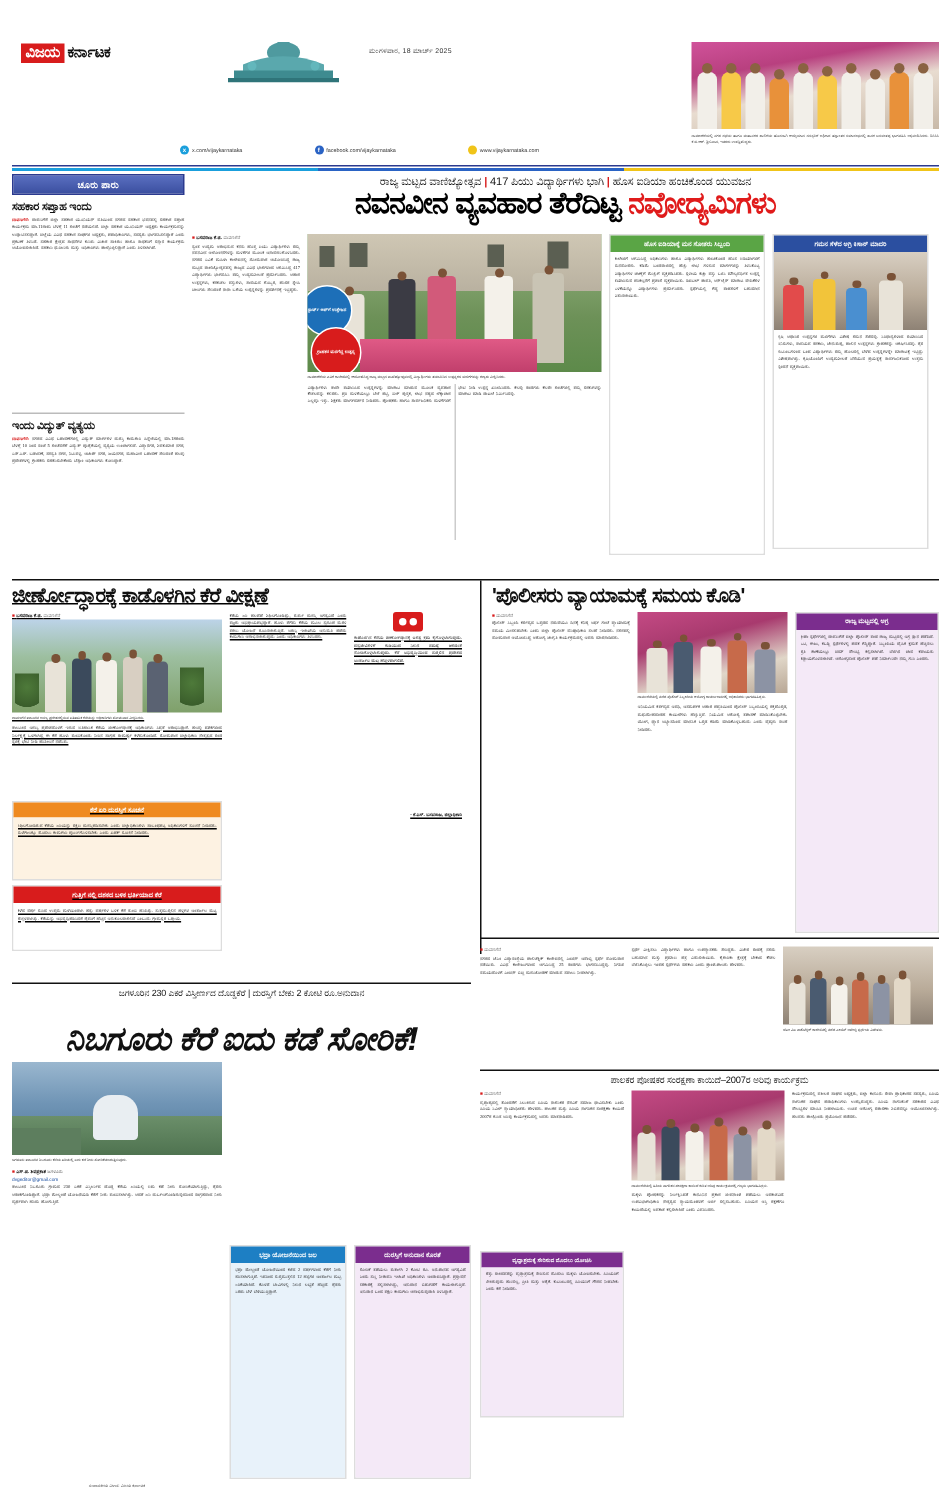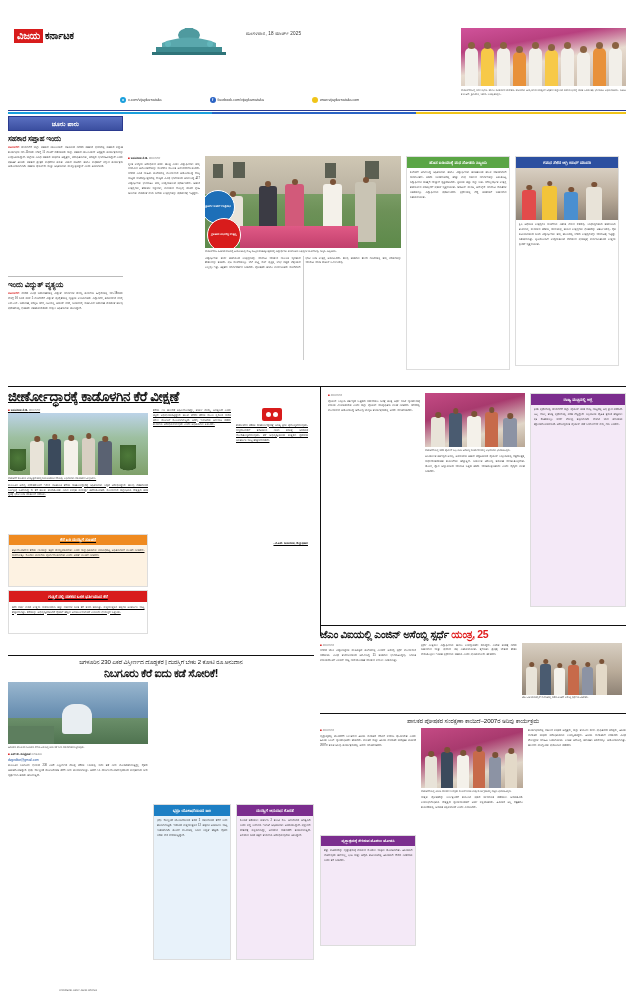--- a/index.html
+++ b/index.html
@@ -282,20 +282,33 @@
         <div class="sb-title">ಸಹಕಾರ ಸಪ್ತಾಹ ಇಂದು</div>
         <div class="body-text" style="height:128px;"><b class="dateline">ದಾವಣಗೆರೆ:</b> <span>ದಾವಣಗೆರೆ ಜಿಲ್ಲಾ ಸಹಕಾರ ಯೂನಿಯನ್ ವತಿಯಿಂದ ನಗರದ ಸಹಕಾರ ಭವನದಲ್ಲಿ ಸಹಕಾರ ಸಪ್ತಾಹ ಕಾರ್ಯಕ್ರಮ ಮಾ.11ರಂದು ಬೆಳಗ್ಗೆ 11 ಗಂಟೆಗೆ ನಡೆಯಲಿದೆ. ಜಿಲ್ಲಾ ಸಹಕಾರ ಯೂನಿಯನ್ ಅಧ್ಯಕ್ಷರು ಕಾರ್ಯಕ್ರಮವನ್ನು ಉದ್ಘಾಟಿಸಲಿದ್ದಾರೆ. ಜಿಲ್ಲೆಯ ವಿವಿಧ ಸಹಕಾರ ಸಂಘಗಳ ಅಧ್ಯಕ್ಷರು, ಪದಾಧಿಕಾರಿಗಳು, ಸದಸ್ಯರು ಭಾಗವಹಿಸಲಿದ್ದಾರೆ ಎಂದು ಪ್ರಕಟಣೆ ತಿಳಿಸಿದೆ. ಸಹಕಾರ ಕ್ಷೇತ್ರದ ಸಾಧನೆಗಳ ಕುರಿತು ವಿಚಾರ ಸಂಕಿರಣ ಹಾಗೂ ಸಾಧಕರಿಗೆ ಸನ್ಮಾನ ಕಾರ್ಯಕ್ರಮ ಆಯೋಜಿಸಲಾಗಿದೆ. ಸಹಕಾರಿ ಧುರೀಣರು ಮತ್ತು ಅಧಿಕಾರಿಗಳು ಪಾಲ್ಗೊಳ್ಳಲಿದ್ದಾರೆ ಎಂದು ತಿಳಿಸಲಾಗಿದೆ.</span></div>
       </div>
       <div class="sb-rule"></div>
       <div>
         <div class="sb-title">ಇಂದು ವಿದ್ಯುತ್ ವ್ಯತ್ಯಯ</div>
         <div class="body-text" style="height:104px;"><b class="dateline">ದಾವಣಗೆರೆ:</b> <span>ನಗರದ ವಿವಿಧ ಬಡಾವಣೆಗಳಲ್ಲಿ ವಿದ್ಯುತ್ ಮಾರ್ಗಗಳ ದುರಸ್ತಿ ಕಾಮಗಾರಿ ಹಿನ್ನೆಲೆಯಲ್ಲಿ ಮಾ.18ರಂದು ಬೆಳಗ್ಗೆ 10 ರಿಂದ ಸಂಜೆ 5 ಗಂಟೆವರೆಗೆ ವಿದ್ಯುತ್ ಪೂರೈಕೆಯಲ್ಲಿ ವ್ಯತ್ಯಯ ಉಂಟಾಗಲಿದೆ. ವಿದ್ಯಾನಗರ, ಶಿವಕುಮಾರ ನಗರ, ಎಸ್.ಎಸ್. ಬಡಾವಣೆ, ಸರಸ್ವತಿ ನಗರ, ನಿಟುವಳ್ಳಿ, ಆಜಾದ್ ನಗರ, ಜಯನಗರ, ಮಹಾವೀರ ಬಡಾವಣೆ ಸೇರಿದಂತೆ ಹಲವು ಪ್ರದೇಶಗಳಲ್ಲಿ ಗ್ರಾಹಕರು ಸಹಕರಿಸಬೇಕೆಂದು ಬೆಸ್ಕಾಂ ಅಧಿಕಾರಿಗಳು ಕೋರಿದ್ದಾರೆ.</span></div>
       </div>
     </div>
 
+    <div style="margin-left:120px;">
+      <div class="kicker">
+        <span>ರಾಜ್ಯ ಮಟ್ಟದ ವಾಣಿಜ್ಯೋತ್ಸವ</span>
+        <span class="sep"> | </span>
+        <span>417 ಪಿಯು ವಿದ್ಯಾರ್ಥಿಗಳು ಭಾಗಿ</span>
+        <span class="sep"> | </span>
+        <span>ಹೊಸ ಐಡಿಯಾ ಹಂಚಿಕೊಂಡ ಯುವಜನ</span>
+      </div>
+      <div class="lead-head">
+        <span>ನವನವೀನ ವ್ಯವಹಾರ ತೆರೆದಿಟ್ಟ</span>
+        <span class="r">ನವೋದ್ಯಮಿಗಳು</span>
+      </div>
+    </div>
 
     <div style="position:absolute; left:128px; top:40px; width:498px; display:flex; gap:5px;">
 
       <div class="col" style="width:72px;">
         <div class="byline">
           <span class="dot">■</span>
           <span>ಬಸವರಾಜ ಕೆ.ಜಿ.</span>
           <span class="loc">ದಾವಣಗೆರೆ</span>
         </div>
         <div class="body-text" style="height:208px;">ಸ್ವಂತ ಉದ್ಯಮ ಆರಂಭಿಸುವ ಕನಸು ಹೊತ್ತ ಪಿಯು ವಿದ್ಯಾರ್ಥಿಗಳು ತಮ್ಮ ನವನವೀನ ಆಲೋಚನೆಗಳನ್ನು ಮಳಿಗೆಗಳ ಮೂಲಕ ಅನಾವರಣಗೊಳಿಸಿದರು. ನಗರದ ಎವಿಕೆ ಮಹಿಳಾ ಕಾಲೇಜಿನಲ್ಲಿ ಸೋಮವಾರ ಆಯೋಜಿಸಿದ್ದ ರಾಜ್ಯ ಮಟ್ಟದ ವಾಣಿಜ್ಯೋತ್ಸವದಲ್ಲಿ ರಾಜ್ಯದ ವಿವಿಧ ಭಾಗಗಳಿಂದ ಆಗಮಿಸಿದ್ದ 417 ವಿದ್ಯಾರ್ಥಿಗಳು ಭಾಗವಹಿಸಿ ತಮ್ಮ ಉದ್ಯಮಶೀಲತೆ ಪ್ರದರ್ಶಿಸಿದರು. ಆಹಾರ ಉತ್ಪನ್ನಗಳು, ಕರಕುಶಲ ವಸ್ತುಗಳು, ಸಾವಯವ ಗೊಬ್ಬರ, ಪರಿಸರ ಸ್ನೇಹಿ ಚೀಲಗಳು ಸೇರಿದಂತೆ ನಾನಾ ಬಗೆಯ ಉತ್ಪನ್ನಗಳನ್ನು ಪ್ರದರ್ಶನಕ್ಕೆ ಇಟ್ಟಿದ್ದರು.</div>
@@ -396,20 +409,21 @@
               <i></i>
               <i></i>
             </div>
           <div class="quote-txt" style="height:116px; overflow:hidden;">ಕಾಡೊಳಗಿನ ಕೆರೆಯ ಜೀರ್ಣೋದ್ಧಾರಕ್ಕೆ ಅಗತ್ಯ ಕ್ರಮ ಕೈಗೊಳ್ಳಲಾಗುವುದು. ವನ್ಯಜೀವಿಗಳಿಗೆ ಕುಡಿಯುವ ನೀರಿನ ಸಮಸ್ಯೆ ಆಗದಂತೆ ನೋಡಿಕೊಳ್ಳಲಾಗುವುದು. ಕೆರೆ ಅಭಿವೃದ್ಧಿಯಿಂದ ಸುತ್ತಲಿನ ಪ್ರದೇಶದ ಅಂತರ್ಜಲ ಮಟ್ಟ ಹೆಚ್ಚಳವಾಗಲಿದೆ.</div>
           <div class="quote-by">- ಕೆ.ಎಸ್. ಬಸವರಾಜ, ಜಿಲ್ಲಾಧಿಕಾರಿ</div>
         </div>
       </div>
     </div>
 
     <div style="position:absolute; left:320px; top:3px; width:298px;">
+      <div class="sec-head q">'ಪೊಲೀಸರು ವ್ಯಾಯಾಮಕ್ಕೆ ಸಮಯ ಕೊಡಿ'</div>
 
       <div style="display:flex; gap:5px; margin-top:3px;">
         <div class="col" style="width:92px;">
           <div class="byline">
             <span class="dot">■</span>
             <span class="loc">ದಾವಣಗೆರೆ</span>
           </div>
           <div class="body-text" style="height:214px;">ಪೊಲೀಸ್ ಸಿಬ್ಬಂದಿ ಕರ್ತವ್ಯದ ಒತ್ತಡದ ನಡುವೆಯೂ ದಿನಕ್ಕೆ ಕನಿಷ್ಠ ಅರ್ಧ ಗಂಟೆ ವ್ಯಾಯಾಮಕ್ಕೆ ಸಮಯ ಮೀಸಲಿಡಬೇಕು ಎಂದು ಜಿಲ್ಲಾ ಪೊಲೀಸ್ ವರಿಷ್ಠಾಧಿಕಾರಿ ಸಲಹೆ ನೀಡಿದರು. ನಗರದಲ್ಲಿ ಸೋಮವಾರ ಆಯೋಜಿಸಿದ್ದ ಆರೋಗ್ಯ ಜಾಗೃತಿ ಕಾರ್ಯಕ್ರಮದಲ್ಲಿ ಅವರು ಮಾತನಾಡಿದರು.</div>
         </div>
 
@@ -431,24 +445,20 @@
             <div class="cbox-b" style="background:#f4e9f7;">
               <div class="body-text" style="height:196px;">ಕ್ರೀಡಾ ಸ್ಪರ್ಧೆಗಳಲ್ಲಿ ದಾವಣಗೆರೆ ಜಿಲ್ಲಾ ಪೊಲೀಸ್ ತಂಡ ರಾಜ್ಯ ಮಟ್ಟದಲ್ಲಿ ಅಗ್ರ ಸ್ಥಾನ ಪಡೆದಿದೆ. ಓಟ, ಈಜು, ಕಬಡ್ಡಿ ಸ್ಪರ್ಧೆಗಳಲ್ಲಿ ಪದಕ ಗೆದ್ದಿದ್ದಾರೆ. ಸಿಬ್ಬಂದಿಯ ದೈಹಿಕ ಕ್ಷಮತೆ ಹೆಚ್ಚಿಸಲು ಪ್ರತಿ ಠಾಣೆಯಲ್ಲೂ ಜಿಮ್ ಸೌಲಭ್ಯ ಕಲ್ಪಿಸಲಾಗಿದೆ. ಬೆಳಗಿನ ಜಾವ ಕವಾಯತು ಕಡ್ಡಾಯಗೊಳಿಸಲಾಗಿದೆ. ಆರೋಗ್ಯವಂತ ಪೊಲೀಸ್ ಪಡೆ ನಿರ್ಮಾಣವೇ ನಮ್ಮ ಗುರಿ ಎಂದರು.</div>
             </div>
           </div>
         </div>
       </div>
     </div>
   </div>
 
   <div style="position:absolute; left:320px; top:625px; width:306px; border-top:1.2px solid #111; padding-top:3px;">
-    <div class="sec-head" style="font-size:10.5px;">
-      <span>ಜೆಎಂ ವಿಐಯಲ್ಲಿ ಎಂಜಿನ್ ಅಸೆಂಬ್ಲಿ ಸ್ಪರ್ಧೆ</span>
-      <span style="color:#e01b1b;">ಯಂತ್ರ, 25</span>
-    </div>
     <div style="display:flex; gap:5px; margin-top:2px;">
       <div class="col" style="width:96px;">
         <div class="byline">
           <span class="dot">■</span>
           <span class="loc">ದಾವಣಗೆರೆ</span>
         </div>
         <div class="body-text" style="height:58px;">ನಗರದ ಜೆಎಂ ವಿದ್ಯಾಸಂಸ್ಥೆಯ ಪಾಲಿಟೆಕ್ನಿಕ್ ಕಾಲೇಜಿನಲ್ಲಿ ಎಂಜಿನ್ ಅಸೆಂಬ್ಲಿ ಸ್ಪರ್ಧೆ ಸೋಮವಾರ ನಡೆಯಿತು. ವಿವಿಧ ಕಾಲೇಜುಗಳಿಂದ ಆಗಮಿಸಿದ್ದ 25 ತಂಡಗಳು ಭಾಗವಹಿಸಿದ್ದವು. ನಿಗದಿತ ಸಮಯದೊಳಗೆ ಎಂಜಿನ್ ಬಿಚ್ಚಿ ಮರುಜೋಡಣೆ ಮಾಡುವ ಸವಾಲು ನೀಡಲಾಗಿತ್ತು.</div>
       </div>
       <div class="col" style="width:96px;">
         <div class="body-text" style="height:66px;">ಸ್ಪರ್ಧೆ ವೀಕ್ಷಿಸಲು ವಿದ್ಯಾರ್ಥಿಗಳು ಹಾಗೂ ಉಪನ್ಯಾಸಕರು ಸೇರಿದ್ದರು. ವಿಜೇತ ತಂಡಕ್ಕೆ ನಗದು ಬಹುಮಾನ ಮತ್ತು ಪ್ರಮಾಣ ಪತ್ರ ವಿತರಿಸಲಾಯಿತು. ಕೈಗಾರಿಕಾ ಕ್ಷೇತ್ರಕ್ಕೆ ಬೇಕಾದ ಕೌಶಲ ಬೆಳೆಸಿಕೊಳ್ಳಲು ಇಂತಹ ಸ್ಪರ್ಧೆಗಳು ಸಹಕಾರಿ ಎಂದು ಪ್ರಾಂಶುಪಾಲರು ಹೇಳಿದರು.</div>
@@ -462,21 +472,21 @@
           <span class="fig" style="left:60px;width:11px;height:28px;background:#8c93a4"></span>
           <span class="fig" style="left:74px;width:11px;height:31px;background:#e3d9c8"></span>
         </div>
         <div class="pcap">ಜೆಎಂ ವಿಐ ಪಾಲಿಟೆಕ್ನಿಕ್ ಕಾಲೇಜಿನಲ್ಲಿ ನಡೆದ ಎಂಜಿನ್ ಅಸೆಂಬ್ಲಿ ಸ್ಪರ್ಧೆಯ ವಿಜೇತರು.</div>
       </div>
     </div>
   </div>
 
   <div style="position:absolute; left:8px; top:655px; width:306px; border-top:1.2px solid #111; padding-top:3px;">
     <div class="kicker" style="font-size:6px;">ಜಗಳೂರಿನ 230 ಎಕರೆ ವಿಸ್ತೀರ್ಣದ ದೊಡ್ಡಕೆರೆ | ದುರಸ್ತಿಗೆ ಬೇಕು 2 ಕೋಟಿ ರೂ.ಅನುದಾನ</div>
-    <div class="sec-head" style="text-align:center; font-size:11px; margin-top:1px;">ನಿಬಗೂರು ಕೆರೆ ಐದು ಕಡೆ ಸೋರಿಕೆ!</div>
+    <div class="sec-head" style="text-align:center; font-size:22px; margin-top:15px;font-style:italic;">ನಿಬಗೂರು ಕೆರೆ ಐದು ಕಡೆ ಸೋರಿಕೆ!</div>
 
     <div style="display:flex; gap:5px; margin-top:3px;">
       <div class="col" style="width:140px;">
         <div class="photo water" style="height:62px;">
           <div style="position:absolute;bottom:0;left:0;right:0;height:26px;background:linear-gradient(180deg,#6b8f6a,#4f7350)"></div>
           <div style="position:absolute;bottom:10px;left:54px;width:30px;height:30px;background:#e9eef2;border-radius:40% 40% 10% 10%"></div>
           <div style="position:absolute;bottom:0;left:0;width:46px;height:18px;background:#5d7e5e"></div>
         </div>
         <div class="pcap">ಜಗಳೂರು ತಾಲೂಕಿನ ನಿಬಗೂರು ಕೆರೆಯ ಏರಿಯಲ್ಲಿ ಐದು ಕಡೆ ನೀರು ಸೋರಿಕೆಯಾಗುತ್ತಿರುವುದು.</div>
         <div class="byline" style="margin-top:3px;">

